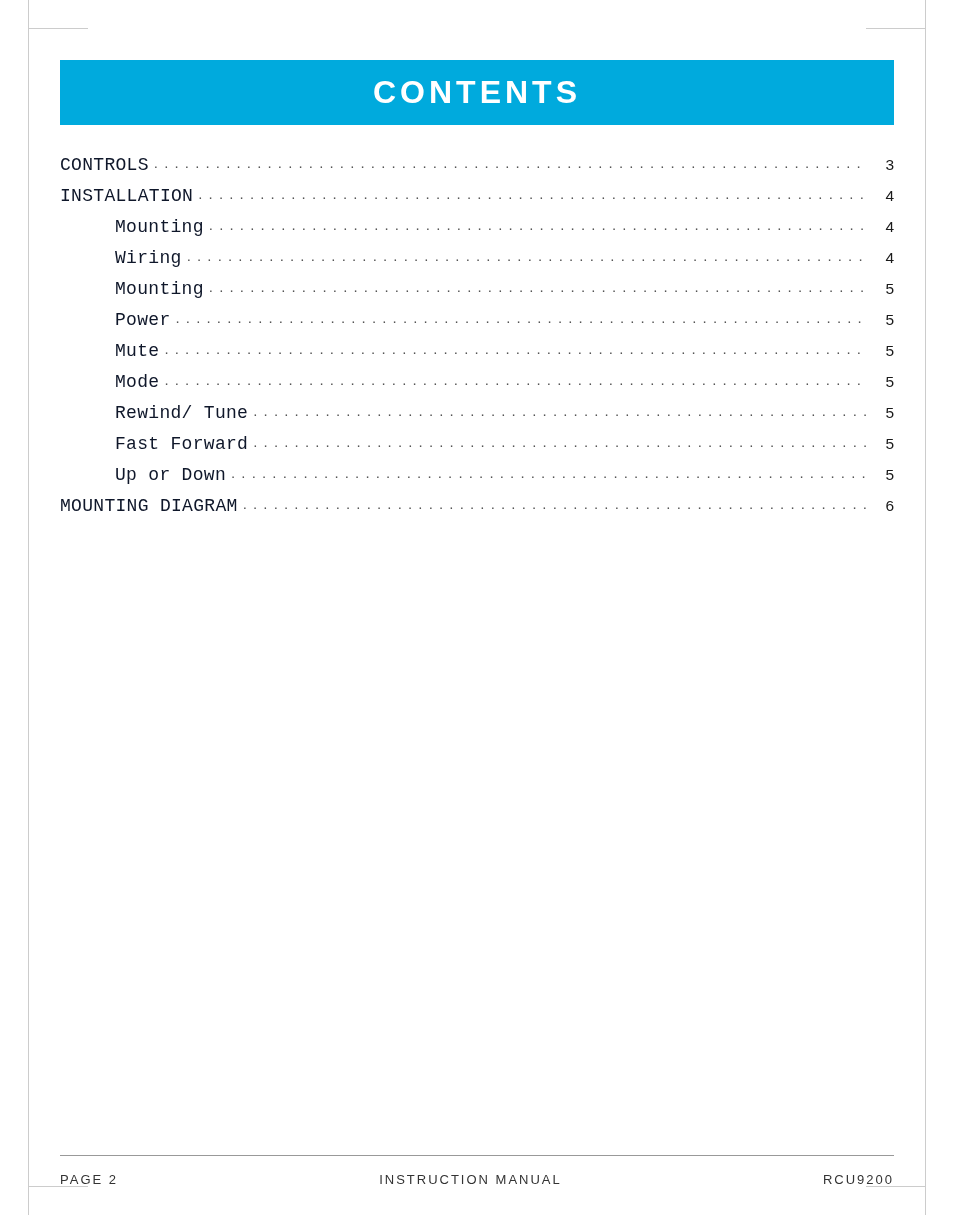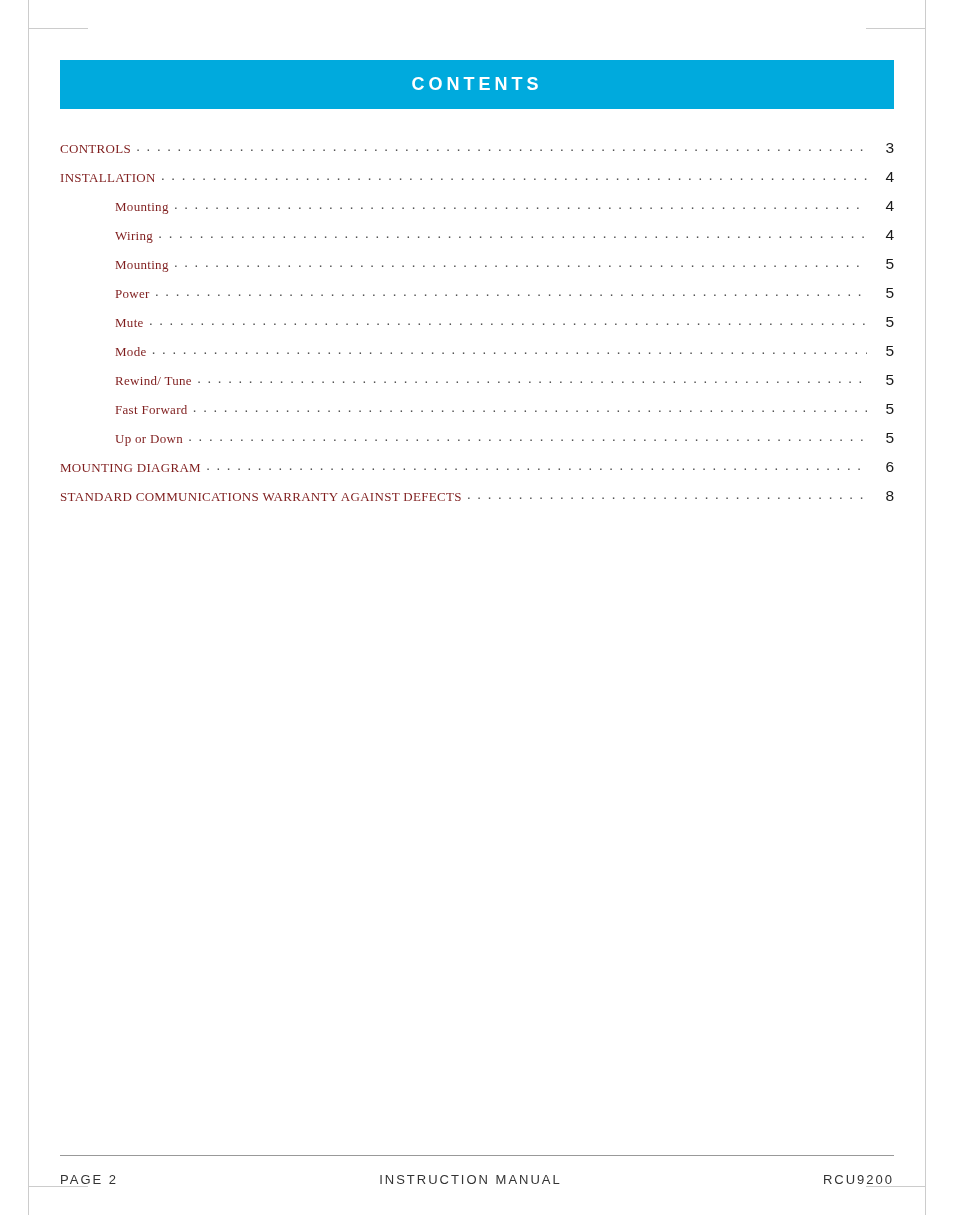--- a/index.html
+++ b/index.html
@@ -81,21 +81,21 @@
 
     .contents-header {
       background: #00aadd;
       text-align: center;
       padding: 14px 20px;
       margin-bottom: 30px;
     }
 
     .contents-header h1 {
       color: #ffffff;
-      font-size: 18px;
+      font-size: 32px;
       font-weight: bold;
       letter-spacing: 4px;
       font-family: 'Arial', sans-serif;
       text-transform: uppercase;
     }
 
     .footer {
       position: absolute;
       bottom: 28px;
       left: 60px;
@@ -124,23 +124,23 @@
       align-items: baseline;
       margin-bottom: 11px;
       width: 100%;
     }
 
     .toc-entry.indented {
       padding-left: 55px;
     }
 
     .entry-label {
-      font-size: 13px;
-      color: #7f1d1d;
-      font-family: Liberation Serif, serif;
+      font-size: 18px;
+      color: #0f172a;
+      font-family: Liberation Mono, monospace;
       white-space: nowrap;
       letter-spacing: 0.3px;
     }
 
     .entry-fill {
       flex: 1;
       overflow: hidden;
       margin: 0 5px;
       position: relative;
       bottom: 2px;
@@ -235,25 +235,20 @@
       <div class="toc-entry indented">
         <span class="entry-label">Up or Down</span>
         <span class="entry-fill"></span>
         <span class="entry-page">5</span>
       </div>
       <div class="toc-entry">
         <span class="entry-label">MOUNTING DIAGRAM</span>
         <span class="entry-fill"></span>
         <span class="entry-page">6</span>
       </div>
-      <div class="toc-entry">
-        <span class="entry-label">STANDARD COMMUNICATIONS WARRANTY AGAINST DEFECTS</span>
-        <span class="entry-fill"></span>
-        <span class="entry-page">8</span>
-      </div>
     </div>
 
 </div>
 
 <div class="footer">
   <span class="footer-text">PAGE  2</span>
   <span class="footer-text">INSTRUCTION  MANUAL</span>
   <span class="footer-text">RCU9200</span>
 </div>
 

